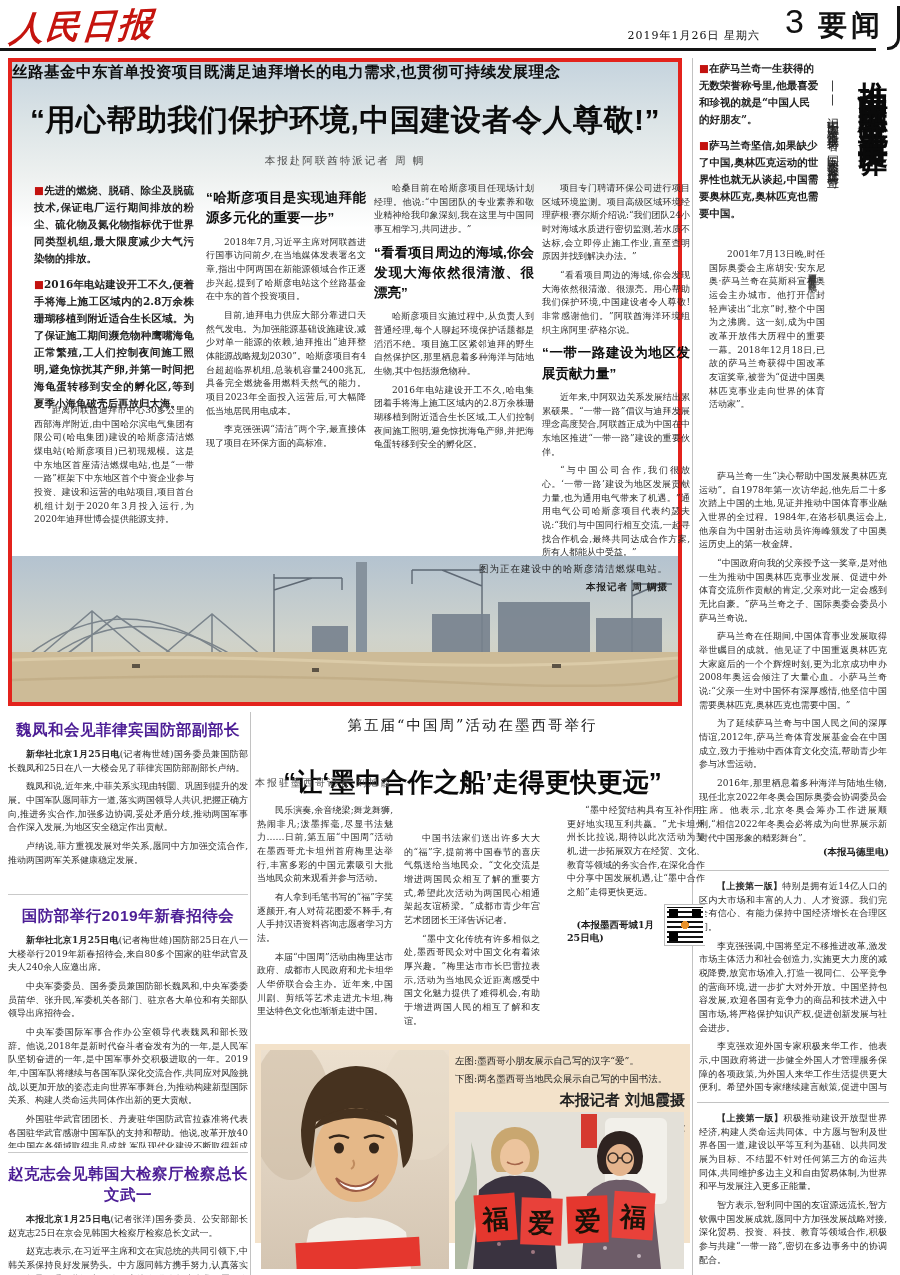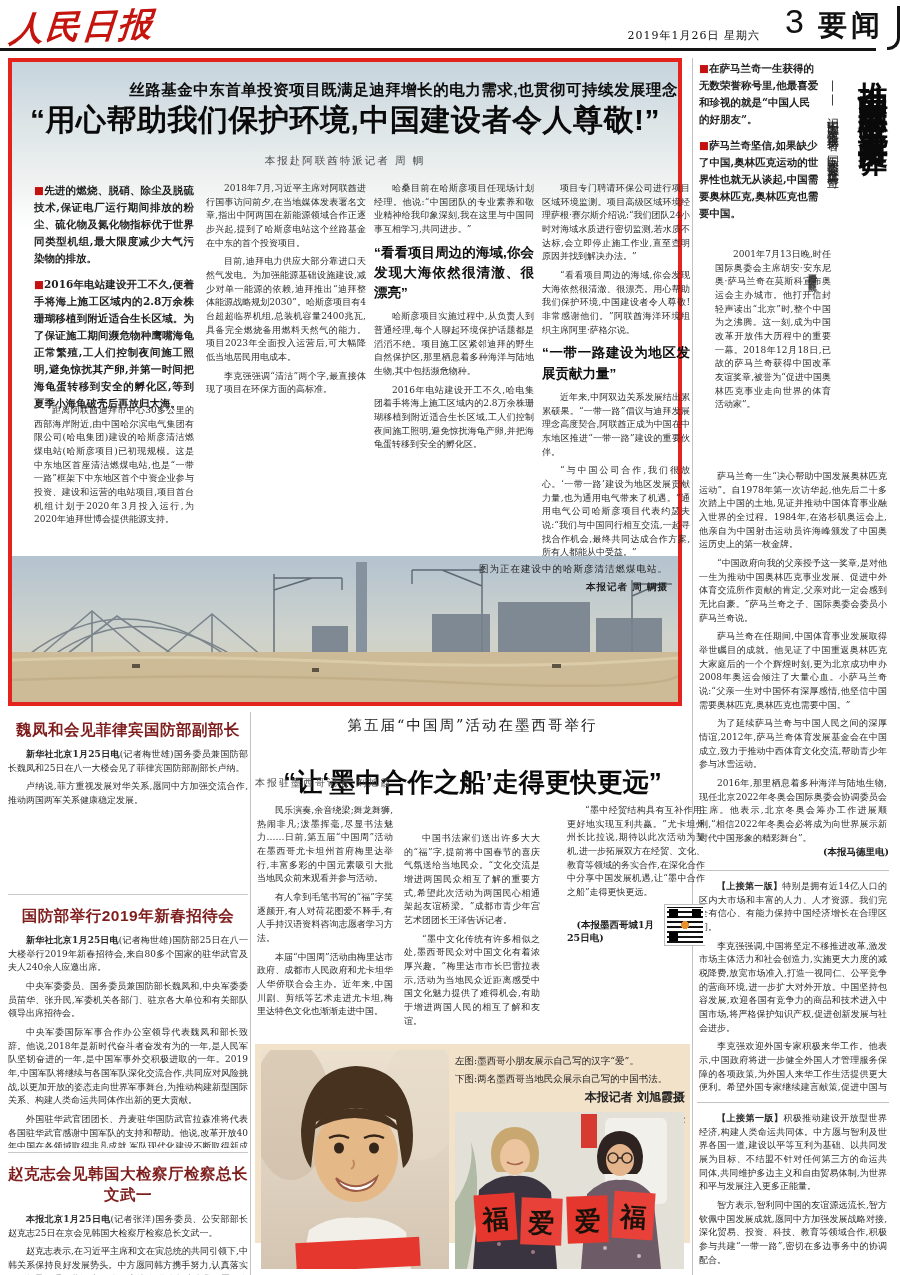--- a/index.html
+++ b/index.html
@@ -18,22 +18,22 @@
   .m-pageno { right:96px; top:2px; font-size:34px; font-family:"Liberation Sans",sans-serif; color:#111;}
   .m-section { right:16px; top:6px; font-size:29px; font-weight:bold; letter-spacing:4px; color:#111;
                font-family:"Liberation Sans",sans-serif;}
   .m-rule { left:0; top:48px; width:876px; border-top:3px solid #141414; }
   .m-bracket { right:0; top:6px; width:13px; height:44px;
                border-right:3px solid #141414; border-bottom:3px solid #141414;
                border-bottom-right-radius:12px; }
   
   #lead-box { left:8px; top:58px; width:674px; height:648px; border:4px solid #e3231c;
       background:linear-gradient(180deg,#c6d4de 0%,#dde5e7 10%,#eef1f0 18%,#ffffff 26%); }
-  .lead-eyebrow { left:0; right:0; top:18px; text-align:right; font-size:15.5px; font-weight:900;
-      letter-spacing:.5px; color:#0e0e0e;margin-left:44px; }
+  .lead-eyebrow { left:0; right:0; top:0; text-align:left; font-size:15.5px; font-weight:900;
+      letter-spacing:.5px; color:#0e0e0e; }
   .lead-headline { left:0; right:0; top:38px; text-align:center; font-size:30px; font-weight:900;
       color:#0a0a0a; letter-spacing:.5px;}
   .lead-byline { left:0; right:0; top:92px; text-align:center; font-size:10.5px; color:#4c4c4c; letter-spacing:2px;}
   .lcol { top:120px; height:377px; overflow:hidden;margin-left:12px; }
   .lcol p, .rc p, .art p, .mexcol p, .jump p { font-size:9px; line-height:1.52; text-align:justify;
       text-indent:2em; margin-bottom:5px; color:#2c2c2c; }
   .bullets p { text-indent:0; font-size:10.5px; font-weight:600; line-height:1.62; color:#1f1f1f; margin-bottom:9px;}
   .bullets p::first-letter { color:#c3120f; }
   .subhead { font-size:13.5px; font-weight:900; line-height:1.5; margin:6px 0 7px;
       font-family:"Liberation Sans",sans-serif; color:#0d0d0d; text-align:justify;}
@@ -51,45 +51,45 @@
   .photo-cap { right:10px; top:4px; text-align:right; font-size:9.5px; line-height:1.9; color:#222; letter-spacing:1px;}
   
   .vrule { width:0; border-left:1px solid #c2c2c2; }
   #rightcol { left:697px; top:58px; width:196px; height:1217px; }
   #r-bullets { left:2px; top:2px; width:120px; height:184px; overflow:hidden;}
   #r-vhead { right:0; top:0; height:414px; width:46px; writing-mode:vertical-rl; font-size:30px;
       font-weight:900; letter-spacing:5px; font-family:"Liberation Sans",sans-serif; color:#0a0a0a;}
   #r-vsub { right:52px; top:22px; height:350px; width:18px; writing-mode:vertical-rl;
       font-size:12px; letter-spacing:2px; color:#222;}
   #r-vby { right:74px; top:210px; height:150px; width:12px; writing-mode:vertical-rl; font-size:8.5px; color:#444;}
-  #r-bodyA { left:18px; top:190px; width:116px; height:218px; overflow:hidden;}
+  #r-bodyA { left:12px; top:190px; width:116px; height:218px; overflow:hidden;}
   #r-bodyB { left:2px; top:412px; width:188px; height:372px; overflow:hidden;}
   #r-dateline { right:4px; top:788px; font-size:9.5px; font-weight:bold;}
   .rdiv { left:0; width:192px; border-top:1px solid #c2c2c2; }
   .jump { left:2px; width:188px; overflow:hidden;}
   .jump-tag { font-weight:900; font-family:"Liberation Sans",sans-serif;}
   
   #leftmid { left:8px; top:712px; width:240px; height:563px; }
   .art-h { text-align:center; font-size:15.5px; font-weight:900; font-family:"Liberation Sans",sans-serif;
-      margin:8px 0 7px; color:#7f1d1d; letter-spacing:.5px;}
+      margin:8px 0 7px; color:#4c1d95; letter-spacing:.5px;}
   .art { overflow:hidden; }
   .lead-head { font-weight:bold; }
   .adiv { left:0; width:240px; border-top:1px solid #c9c9c9;}
   
   #mexico { left:255px; top:712px; width:435px; height:563px; }
   .mex-eyebrow { left:0; right:0; top:4px; text-align:center; font-size:14.5px; color:#222; letter-spacing:2px;}
   .mex-headline { left:0; right:0; top:16px; text-align:center; font-size:26px; font-weight:900;
       font-family:"Liberation Sans",sans-serif; color:#0a0a0a;margin-top:37px;}
   .mex-byline { left:0; right:0; top:64px; font-size:10px; color:#4c4c4c; letter-spacing:2px;}
   .mexcol { top:92px; height:238px; overflow:hidden;}
   
   #montage { left:0; top:332px; width:435px; height:199px; background:#f3e2ca; }
   .cap-block { left:200px; top:8px; width:230px; }
   .cap { font-size:9.5px; line-height:1.85; color:#222; }
-  .cap-credit { text-align:right; font-size:12px; line-height:1.8; font-weight:bold; color:#222;}
+  .cap-credit { text-align:right; font-size:15px; line-height:1.8; font-weight:bold; color:#222;}
   svg text { font-family:"DejaVu Serif",serif; }
 </style>
 </head>
 <body>
 
 <div id="page">
 
   <div class="abs logo">人民日报</div>
   <div class="abs m-date">2019年1月26日 星期六</div>
   <div class="abs m-pageno">3</div>
@@ -104,20 +104,21 @@
 
     <div class="abs lcol bullets" style="left:10px;width:160px;">
         <p>■先进的燃烧、脱硝、除尘及脱硫技术,保证电厂运行期间排放的粉尘、硫化物及氮化物指标优于世界同类型机组,最大限度减少大气污染物的排放。</p>
         <p>■2016年电站建设开工不久,便着手将海上施工区域内的2.8万余株珊瑚移植到附近适合生长区域。为了保证施工期间濒危物种鹰嘴海龟正常繁殖,工人们控制夜间施工照明,避免惊扰其产卵,并第一时间把海龟蛋转移到安全的孵化区,等到夏季小海龟破壳后再放归大海。</p>
       </div>
     <div class="abs lcol" style="left:10px;width:160px;top:342px;height:155px;">
         <p>距离阿联酋迪拜市中心30多公里的西部海岸附近,由中国哈尔滨电气集团有限公司(哈电集团)建设的哈斯彦清洁燃煤电站(哈斯彦项目)已初现规模。这是中东地区首座清洁燃煤电站,也是“一带一路”框架下中东地区首个中资企业参与投资、建设和运营的电站项目,项目首台机组计划于2020年3月投入运行,为2020年迪拜世博会提供能源支持。</p>
       </div>
 
     <div class="abs lcol" style="left:182px;width:160px;">
+      <div class="subhead">“哈斯彦项目是实现迪拜能源多元化的重要一步”</div>
       <div>
           <p>2018年7月,习近平主席对阿联酋进行国事访问前夕,在当地媒体发表署名文章,指出中阿两国在新能源领域合作正逐步兴起,提到了哈斯彦电站这个丝路基金在中东的首个投资项目。</p>
           <p>目前,迪拜电力供应大部分靠进口天然气发电。为加强能源基础设施建设,减少对单一能源的依赖,迪拜推出“迪拜整体能源战略规划2030”。哈斯彦项目有4台超超临界机组,总装机容量2400兆瓦,具备完全燃烧备用燃料天然气的能力。项目2023年全面投入运营后,可大幅降低当地居民用电成本。</p>
           <p>李克强强调“清洁”两个字,最直接体现了项目在环保方面的高标准。</p>
         </div>
     </div>
 
     <div class="abs lcol" style="left:350px;width:160px;">
       <div>
           <p>哈桑目前在哈斯彦项目任现场计划经理。他说:“中国团队的专业素养和敬业精神给我印象深刻,我在这里与中国同事互相学习,共同进步。”</p>
@@ -228,20 +229,21 @@
           <p>智方表示,智利同中国的友谊源远流长,智方钦佩中国发展成就,愿同中方加强发展战略对接,深化贸易、投资、科技、教育等领域合作,积极参与共建“一带一路”,密切在多边事务中的协调配合。</p>
         </div>
     </div>
   </div>
 
   <div class="abs" id="leftmid">
     <div class="abs art" style="top:0;height:178px;width:240px;">
       <div class="art-h">魏凤和会见菲律宾国防部副部长</div>
       <p><span class="lead-head">新华社北京1月25日电</span><span>(记者梅世雄)国务委员兼国防部长魏凤和25日在八一大楼会见了菲律宾国防部副部长卢纳。</span></p>
       <div>
+          <p>魏凤和说,近年来,中菲关系实现由转圜、巩固到提升的发展。中国军队愿同菲方一道,落实两国领导人共识,把握正确方向,推进务实合作,加强多边协调,妥处矛盾分歧,推动两国军事合作深入发展,为地区安全稳定作出贡献。</p>
           <p>卢纳说,菲方重视发展对华关系,愿同中方加强交流合作,推动两国两军关系健康稳定发展。</p>
         </div>
     </div>
     <div class="abs adiv" style="top:182px;"></div>
 
     <div class="abs art" style="top:186px;height:250px;width:240px;">
       <div class="art-h">国防部举行2019年新春招待会</div>
       <p><span class="lead-head">新华社北京1月25日电</span><span>(记者梅世雄)国防部25日在八一大楼举行2019年新春招待会,来自80多个国家的驻华武官及夫人240余人应邀出席。</span></p>
       <div>
           <p>中央军委委员、国务委员兼国防部长魏凤和,中央军委委员苗华、张升民,军委机关各部门、驻京各大单位和有关部队领导出席招待会。</p>

